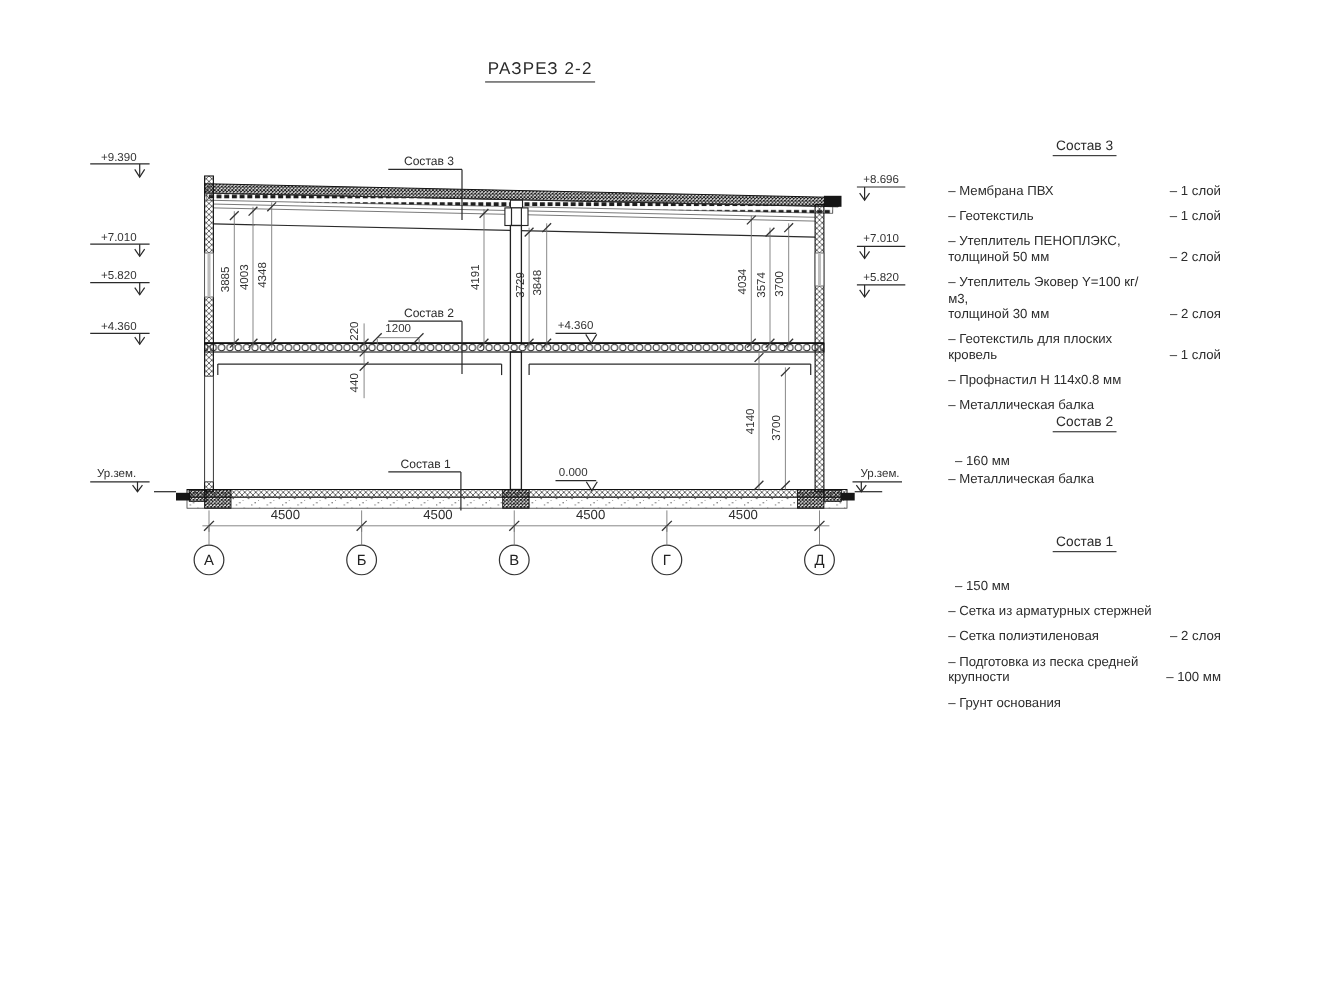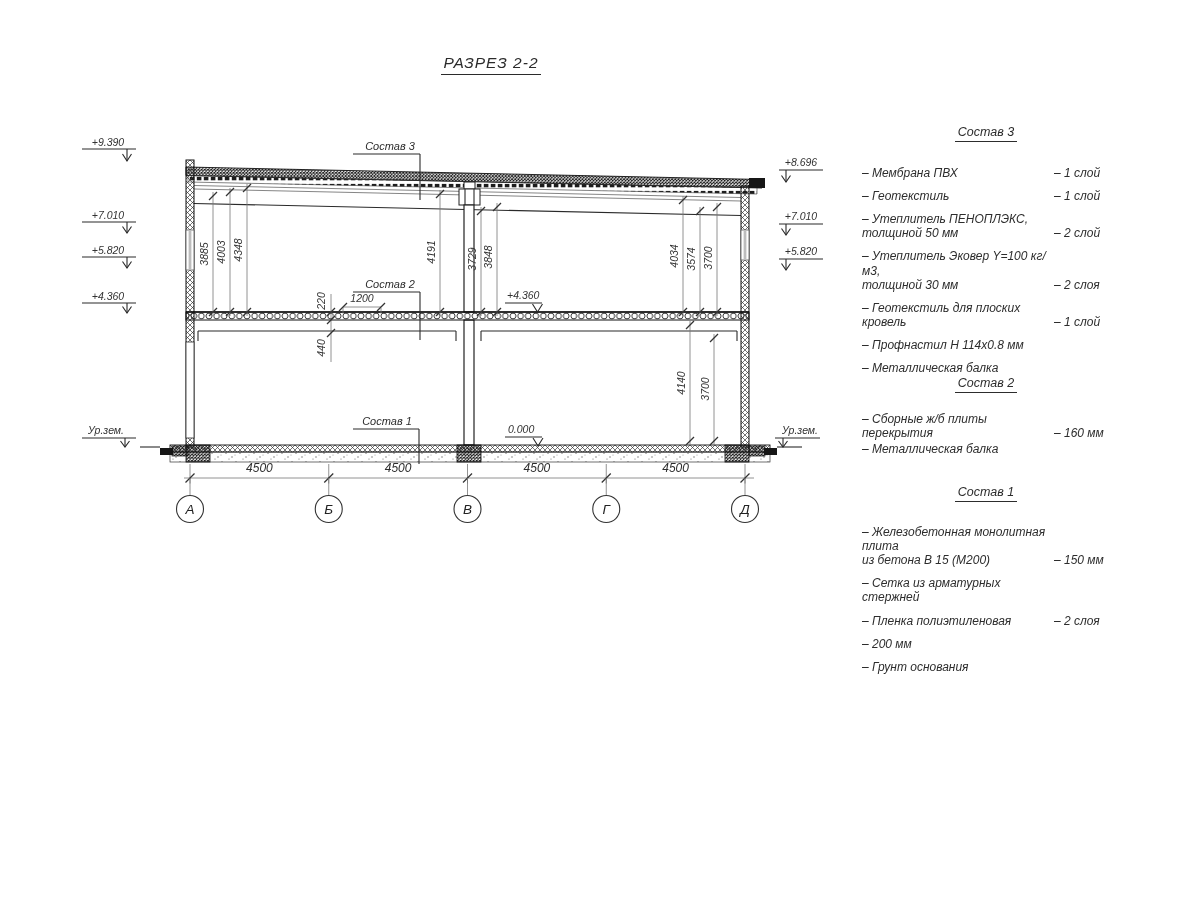--- a/index.html
+++ b/index.html
@@ -1,33 +1,32 @@
 <!DOCTYPE html>
 <html><head>
 <meta charset="utf-8">
 <style>
   html,body{margin:0;padding:0;background:#e9e9e9;}
   #canvas{
     position:relative;width:1200px;height:900px;background:#ffffff;
     font-family:"Liberation Sans",sans-serif;color:#2e2e2e;overflow:hidden;
     box-shadow:0 0 4px rgba(0,0,0,.2);
-    font-style:italic;
   }
   #draw-svg{position:absolute;left:0;top:0;}
   .page-title{
     position:absolute;left:416px;top:54px;width:150px;text-align:center;
     font-size:15.5px;letter-spacing:1px;color:#2b2b2b;
   }
   .page-title span{border-bottom:1.3px solid #2b2b2b;padding:0 2px 3px;}
   .legend-sec{position:absolute;left:862px;width:248px;font-size:12px;line-height:1.18;color:#2d2d2d;}
   .legend-title{text-align:center;font-size:12.5px;}
   .legend-title span{border-bottom:1px solid #2d2d2d;padding:0 3px 2px;}
   .lrow{display:flex;justify-content:space-between;align-items:flex-end;margin-bottom:9px;}
   .lname{white-space:pre-line;width:188px;}
-  .lval{width:56px;text-align:left;white-space:nowrap;}
+  .lval{width:56px;text-align:right;white-space:nowrap;}
   #sec3 .legend-title{margin-bottom:26px;}
   #sec2 .legend-title{margin-bottom:21px;}
   #sec1 .legend-title{margin-bottom:25px;}
   
   .thin{stroke:#666;stroke-width:.8;fill:none;}
   .med{stroke:#2a2a2a;stroke-width:1.1;fill:none;}
   .heavy{stroke:#111;stroke-width:1.6;fill:none;}
   .dimline{stroke:#777;stroke-width:.8;fill:none;}
   .tick{stroke:#333;stroke-width:1.2;}
   .dimtxt{font-family:"Liberation Sans",sans-serif;font-size:10.5px;fill:#333;}
@@ -355,46 +354,45 @@
     </div>
     <div class="lrow">
       <div class="lname">– Металлическая балка</div>
       <div class="lval"></div>
     </div>
   </div>
 
   <div id="sec2" class="legend-sec" style="top:376px">
     <div class="legend-title"><span>Состав 2</span></div>
     <div class="lrow" style="margin-bottom:2px">
-      <div class="lname">– Сборные ж/б плиты перекрытия</div>
       <div class="lval">– 160 мм</div>
     </div>
     <div class="lrow">
       <div class="lname">– Металлическая балка</div>
       <div class="lval"></div>
     </div>
   </div>
 
   <div id="sec1" class="legend-sec" style="top:485px">
     <div class="legend-title"><span>Состав 1</span></div>
     <div class="lrow">
-      <div class="lname">– Железобетонная  монолитная плита
-из бетона В 15 (М200)</div>
       <div class="lval">– 150 мм</div>
     </div>
     <div class="lrow">
       <div class="lname">– Сетка из арматурных стержней</div>
       <div class="lval"></div>
     </div>
     <div class="lrow">
-      <div class="lname">– Пленка полиэтиленовая</div>
+      <div class="lname">– Сетка полиэтиленовая</div>
       <div class="lval">– 2 слоя</div>
     </div>
     <div class="lrow">
-      <div class="lval">– 200 мм</div>
+      <div class="lname">– Подготовка из песка средней
+крупности</div>
+      <div class="lval">– 100 мм</div>
     </div>
     <div class="lrow">
       <div class="lname">– Грунт основания</div>
       <div class="lval"></div>
     </div>
   </div>
 
 </div>
 
 </body></html>

